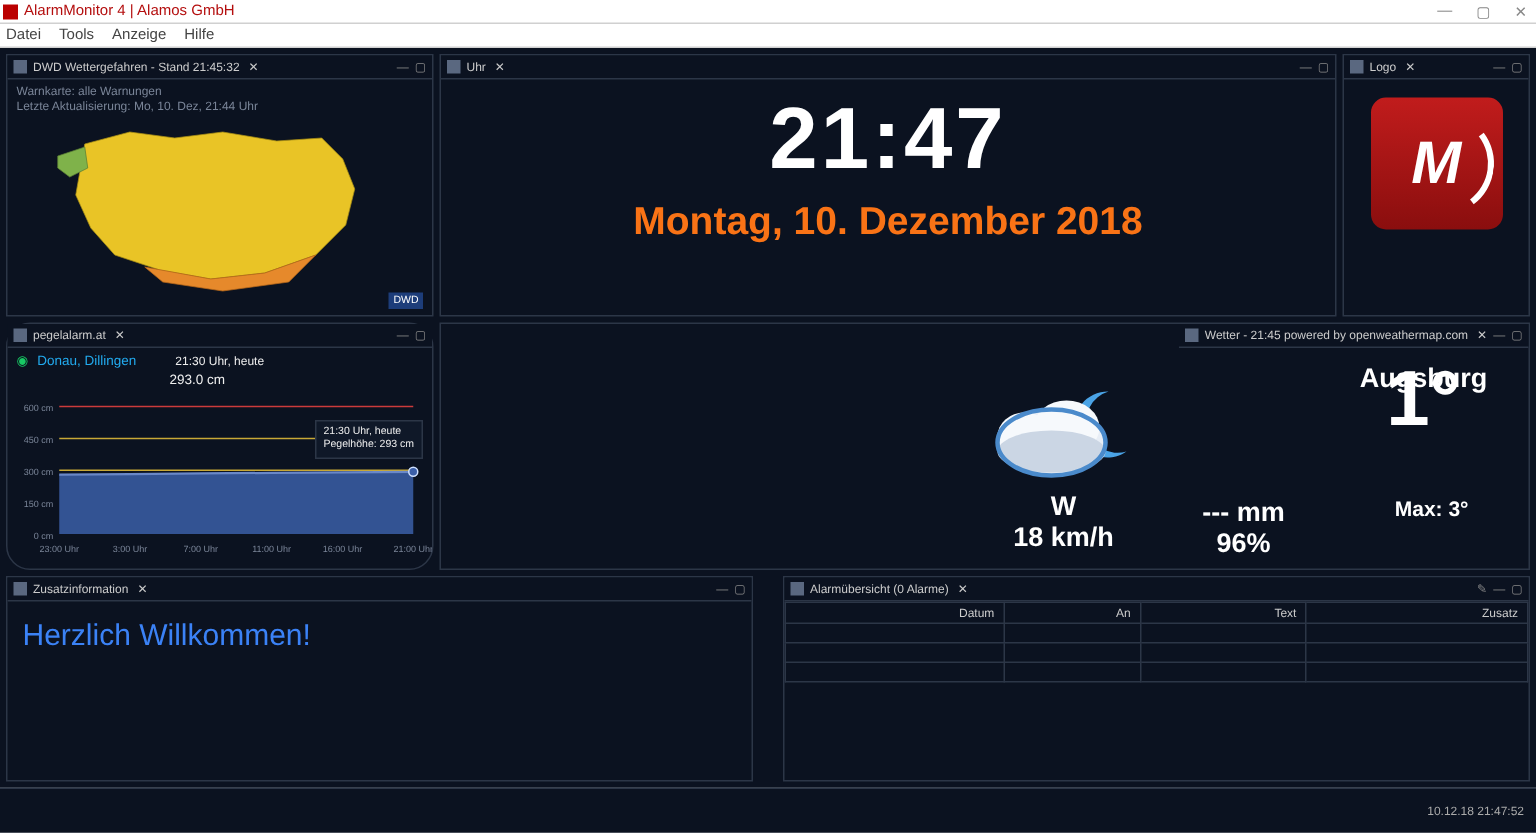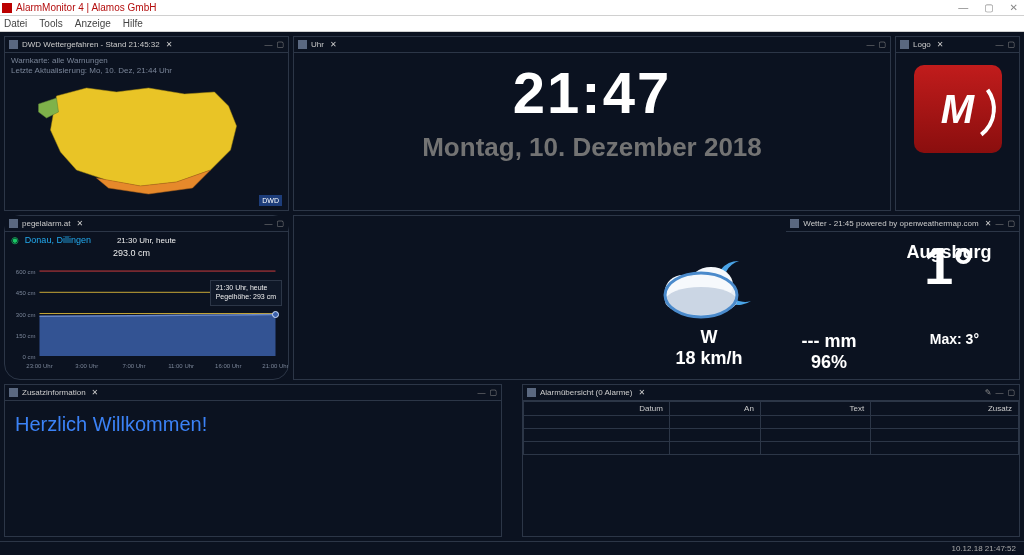--- a/index.html
+++ b/index.html
@@ -25,21 +25,21 @@
   .p-dwd    { grid-row:1; grid-column:1; }
   .p-clock  { grid-row:1; grid-column:2; }
   .p-logo   { grid-row:1; grid-column:3; }
   .p-pegel  { grid-row:2; grid-column:1;border-radius:16px; }
   .p-wetter { grid-row:2; grid-column:2 / span 2;align-items:flex-end; }
   .p-zusatz { grid-row:3; grid-column:1 / span 3; display:grid; grid-template-columns: 1fr 1fr; gap:20px; background:none; border:none; }
   .subpanel { border:1px solid #2c3647; background:#0b1220; display:flex; flex-direction:column; }
 
   
   .clock-time { font-size:58px; font-weight:700; color:#fff; text-align:center; margin-top:6px; letter-spacing:2px; }
-  .clock-date { font-size:26px; font-weight:700; color:#737373; text-align:center; margin-top:6px; }
+  .clock-date { font-size:26px; font-weight:700; color:#f97316; text-align:center; margin-top:6px; }
 
   
   .logo-box { margin:12px auto; width:88px; height:88px; background:linear-gradient(#c11c1c,#8a0e0e); border-radius:10px; display:flex; align-items:center; justify-content:center; position:relative; }
   .logo-m { color:#fff; font-size:40px; font-weight:700; font-style:italic; }
   .logo-arc { position:absolute; width:68px; height:68px; border:4px solid transparent; border-right-color:#fff; border-radius:50%; right:6px; top:10px; transform:rotate(8deg); }
 
   
   .dwd-head { font-size:8px; color:#7a8598; padding:3px 6px; line-height:1.2; }
 
   
@@ -56,21 +56,21 @@
   .w-max, .w-min { grid-column:3; text-align:right; font-size:14px; font-weight:700; padding-right:30px;}
   .w-wind-dir { font-size:18px; font-weight:700; margin-top:-4px;}
   .w-wind-spd { font-size:18px; font-weight:700;}
   .w-mid-rain, .w-mid-hum { grid-column:2; text-align:center; font-size:18px; font-weight:700; }
 
   
   .tbl { width:100%; border-collapse:collapse; font-size:8px; color:#ccc; }
   .tbl th { text-align:right; padding:2px 6px; border:1px solid #2c3647; font-weight:400; }
   .tbl td { padding:2px 6px; border:1px solid #2c3647; height:13px; }
 
-  .statusbar { height:14px; background:#0b1220; border-top:1px solid #2c3647; color:#aaa; font-size:8px; display:flex; align-items:center; justify-content:flex-end; padding:0 8px;}
+  .statusbar { height:30px; background:#0b1220; border-top:1px solid #2c3647; color:#aaa; font-size:8px; display:flex; align-items:center; justify-content:flex-end; padding:0 8px;}
 
   .zusatz-text { font-size:20px; color:#3b82f6; padding:12px 10px; }
 
   .ph-icon { width:9px; height:9px; display:inline-block; background:#5a6880; margin-right:4px; vertical-align:middle;}
 </style>
 </head>
 <body>
 
 <div class="window">
 

